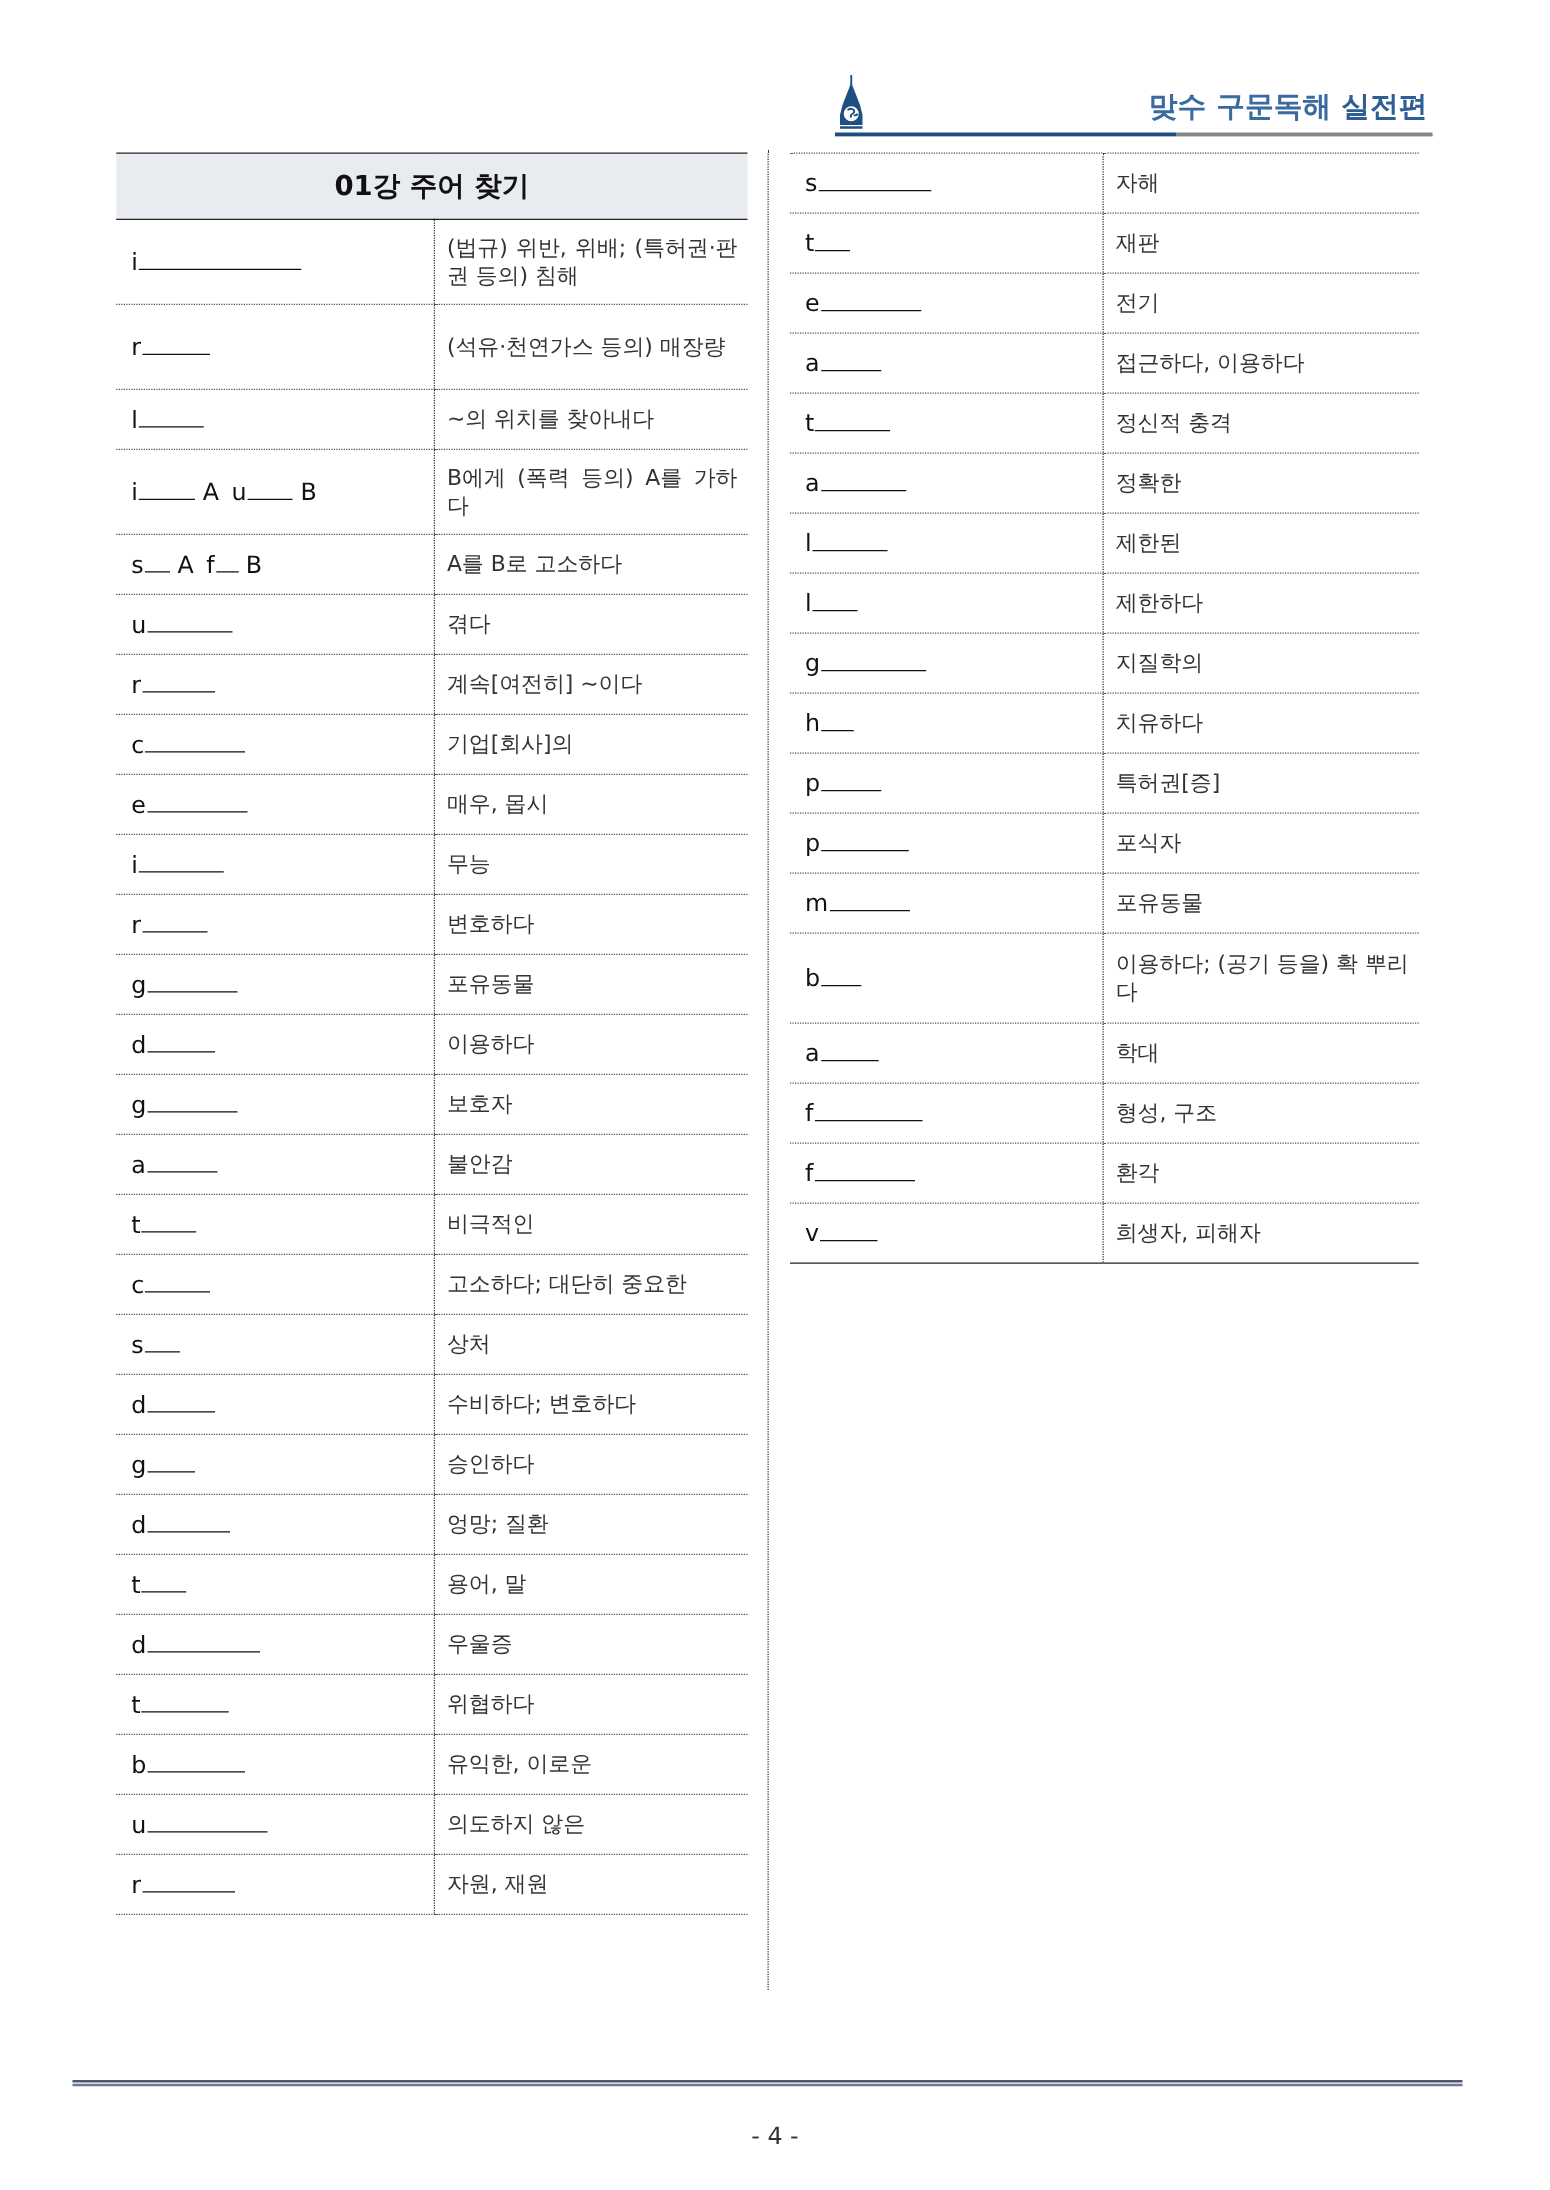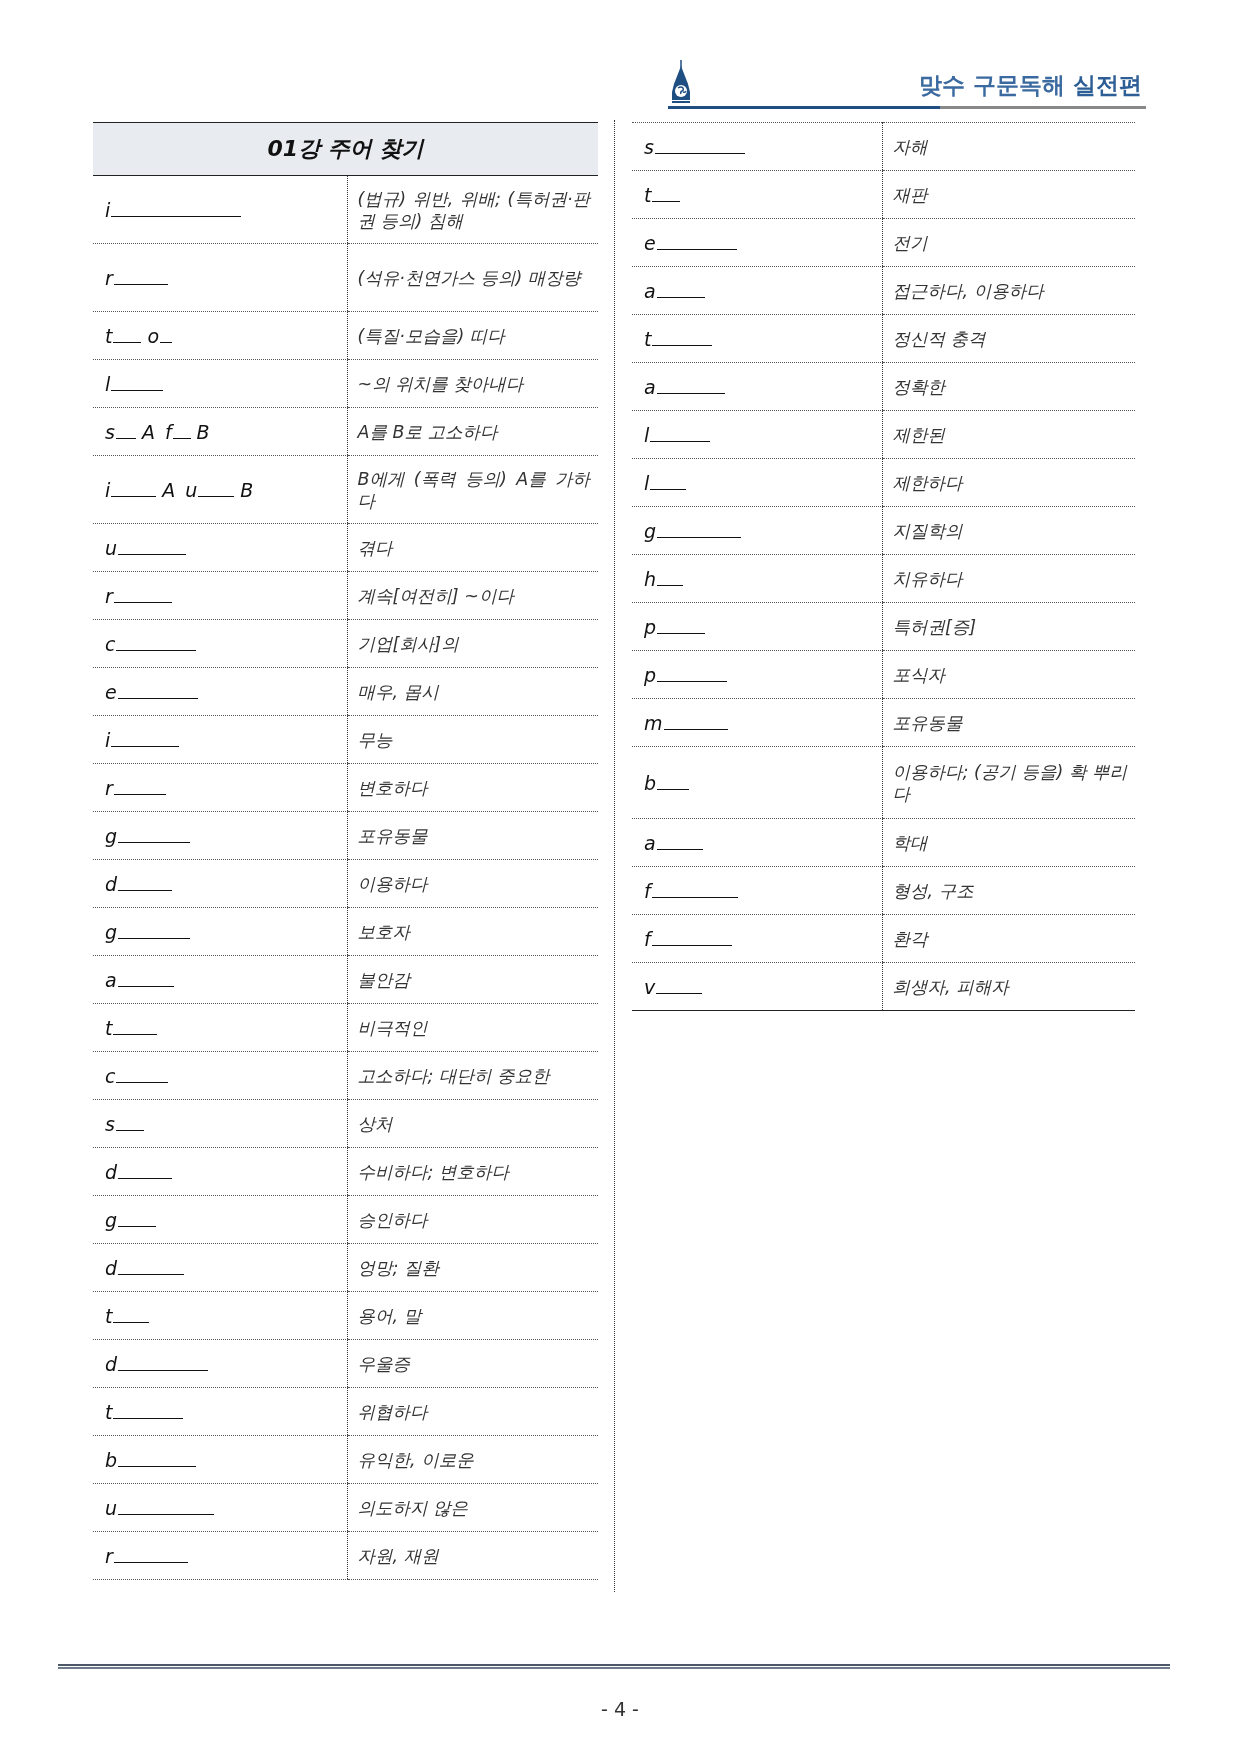--- a/index.html
+++ b/index.html
@@ -27,21 +27,21 @@
   .header-rule-thin {
     position: absolute; left: 0; top: 50px; width: 478px; height: 1px; background: #888;
   }
 
   .col-divider {
     position: absolute; left: 614px; top: 120px; width: 0; height: 1472px;
     border-left: 1.5px dotted #333;
   }
 
   table.vocab {
-    position: absolute; border-collapse: collapse; table-layout: fixed; font-style: italic;
+    position: absolute; border-collapse: collapse; table-layout: fixed;
   }
   table.vocab td {
     border-bottom: 1px dotted #555; padding: 0; vertical-align: middle;
   }
   table.vocab td.term {
     padding-left: 12px; font-size: 19px; color: #111;
     font-family: "DejaVu Sans", sans-serif;
   }
   table.vocab td.term .blank {
     display: inline-block; border-bottom: 1.5px solid #111; height: 1px;
@@ -109,34 +109,30 @@
   <tbody id="left-body">
       <tr style="height: 68px;">
         <td class="term"><span>i</span><span class="blank" style="width: 130px;"></span></td>
         <td class="meaning">(법규) 위반, 위배; (특허권·판권 등의) 침해</td>
       </tr>
       <tr style="height: 68px;">
         <td class="term"><span>r</span><span class="blank" style="width: 54px;"></span></td>
         <td class="meaning">(석유·천연가스 등의) 매장량</td>
       </tr>
       <tr style="height: 48px;">
-        <td class="term"><span>t</span><span class="blank" style="width: 28px;"></span><span>o</span><span class="blank" style="width: 12px;"></span></td>
-        <td class="meaning">(특질·모습을) 띠다</td>
-      </tr>
-      <tr style="height: 48px;">
         <td class="term"><span>l</span><span class="blank" style="width: 52px;"></span></td>
         <td class="meaning">~의 위치를 찾아내다</td>
-      </tr>
-      <tr style="height: 48px;">
-        <td class="term"><span>s</span><span class="blank" style="width: 20px;"></span><span>A</span><span style="display: inline-block; width: 10px;"></span><span>f</span><span class="blank" style="width: 18px;"></span><span>B</span><span style="display: inline-block; width: 10px;"></span></td>
-        <td class="meaning">A를 B로 고소하다</td>
       </tr>
       <tr style="height: 68px;">
         <td class="term"><span>i</span><span class="blank" style="width: 45px;"></span><span>A</span><span style="display: inline-block; width: 10px;"></span><span>u</span><span class="blank" style="width: 36px;"></span><span>B</span><span style="display: inline-block; width: 10px;"></span></td>
         <td class="meaning">B에게 (폭력 등의) A를 가하다</td>
+      </tr>
+      <tr style="height: 48px;">
+        <td class="term"><span>s</span><span class="blank" style="width: 20px;"></span><span>A</span><span style="display: inline-block; width: 10px;"></span><span>f</span><span class="blank" style="width: 18px;"></span><span>B</span><span style="display: inline-block; width: 10px;"></span></td>
+        <td class="meaning">A를 B로 고소하다</td>
       </tr>
       <tr style="height: 48px;">
         <td class="term"><span>u</span><span class="blank" style="width: 68px;"></span></td>
         <td class="meaning">겪다</td>
       </tr>
       <tr style="height: 48px;">
         <td class="term"><span>r</span><span class="blank" style="width: 58px;"></span></td>
         <td class="meaning">계속[여전히] ~이다</td>
       </tr>
       <tr style="height: 48px;">

